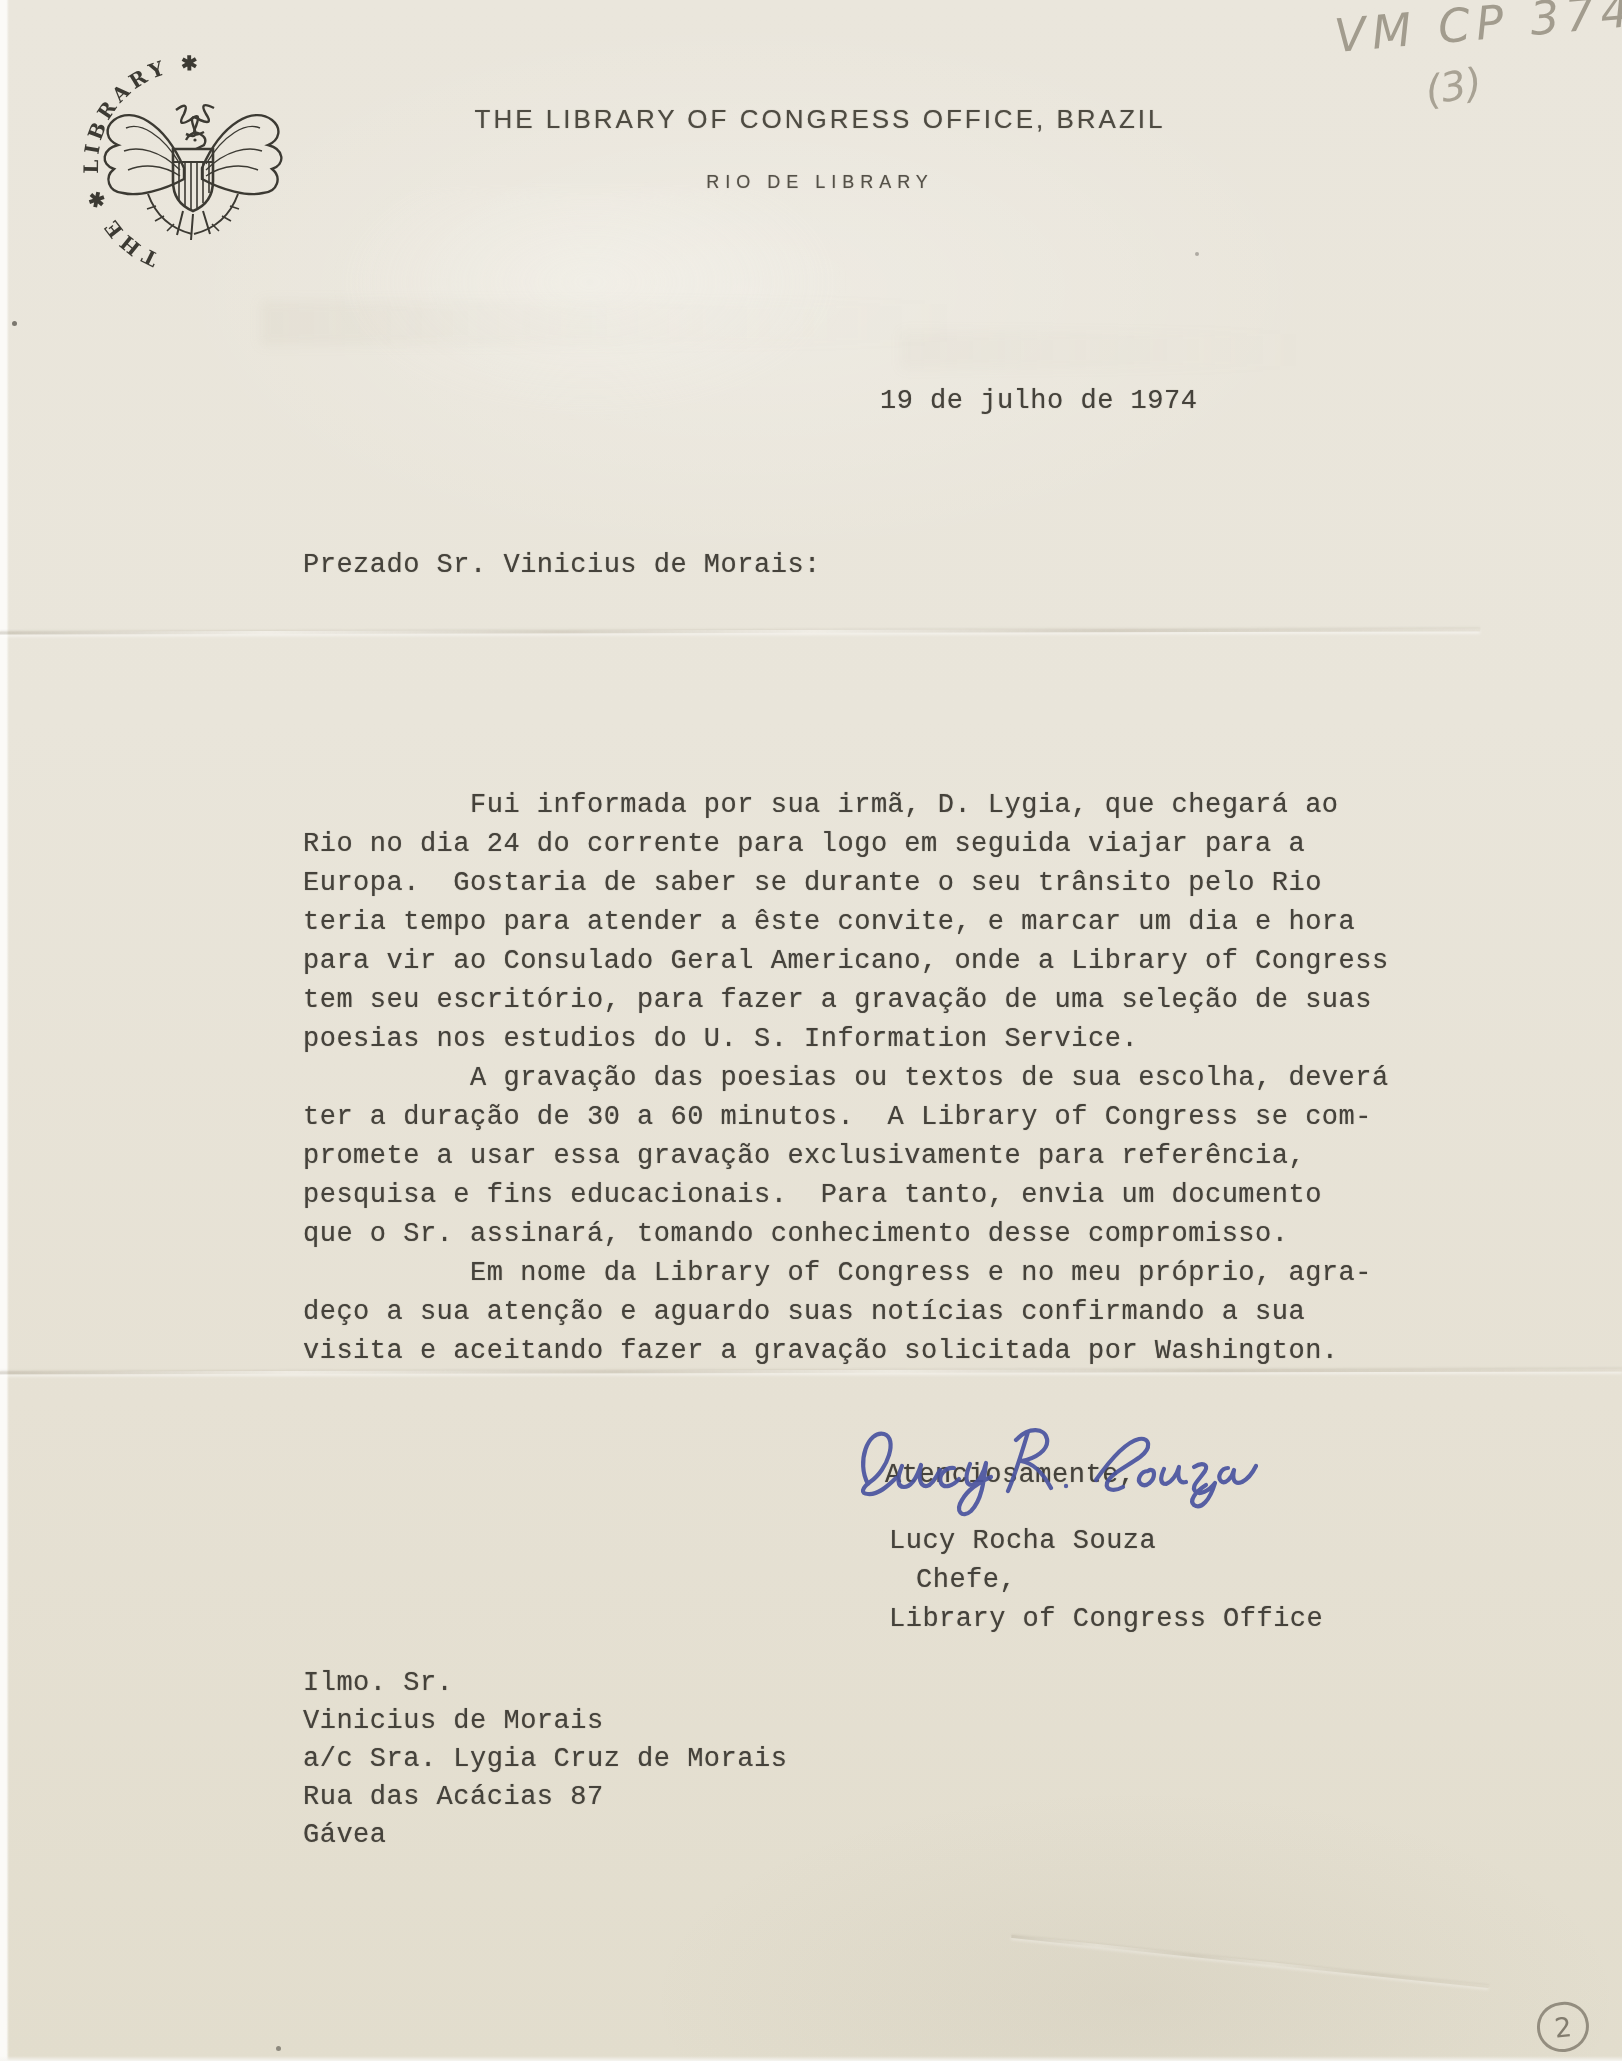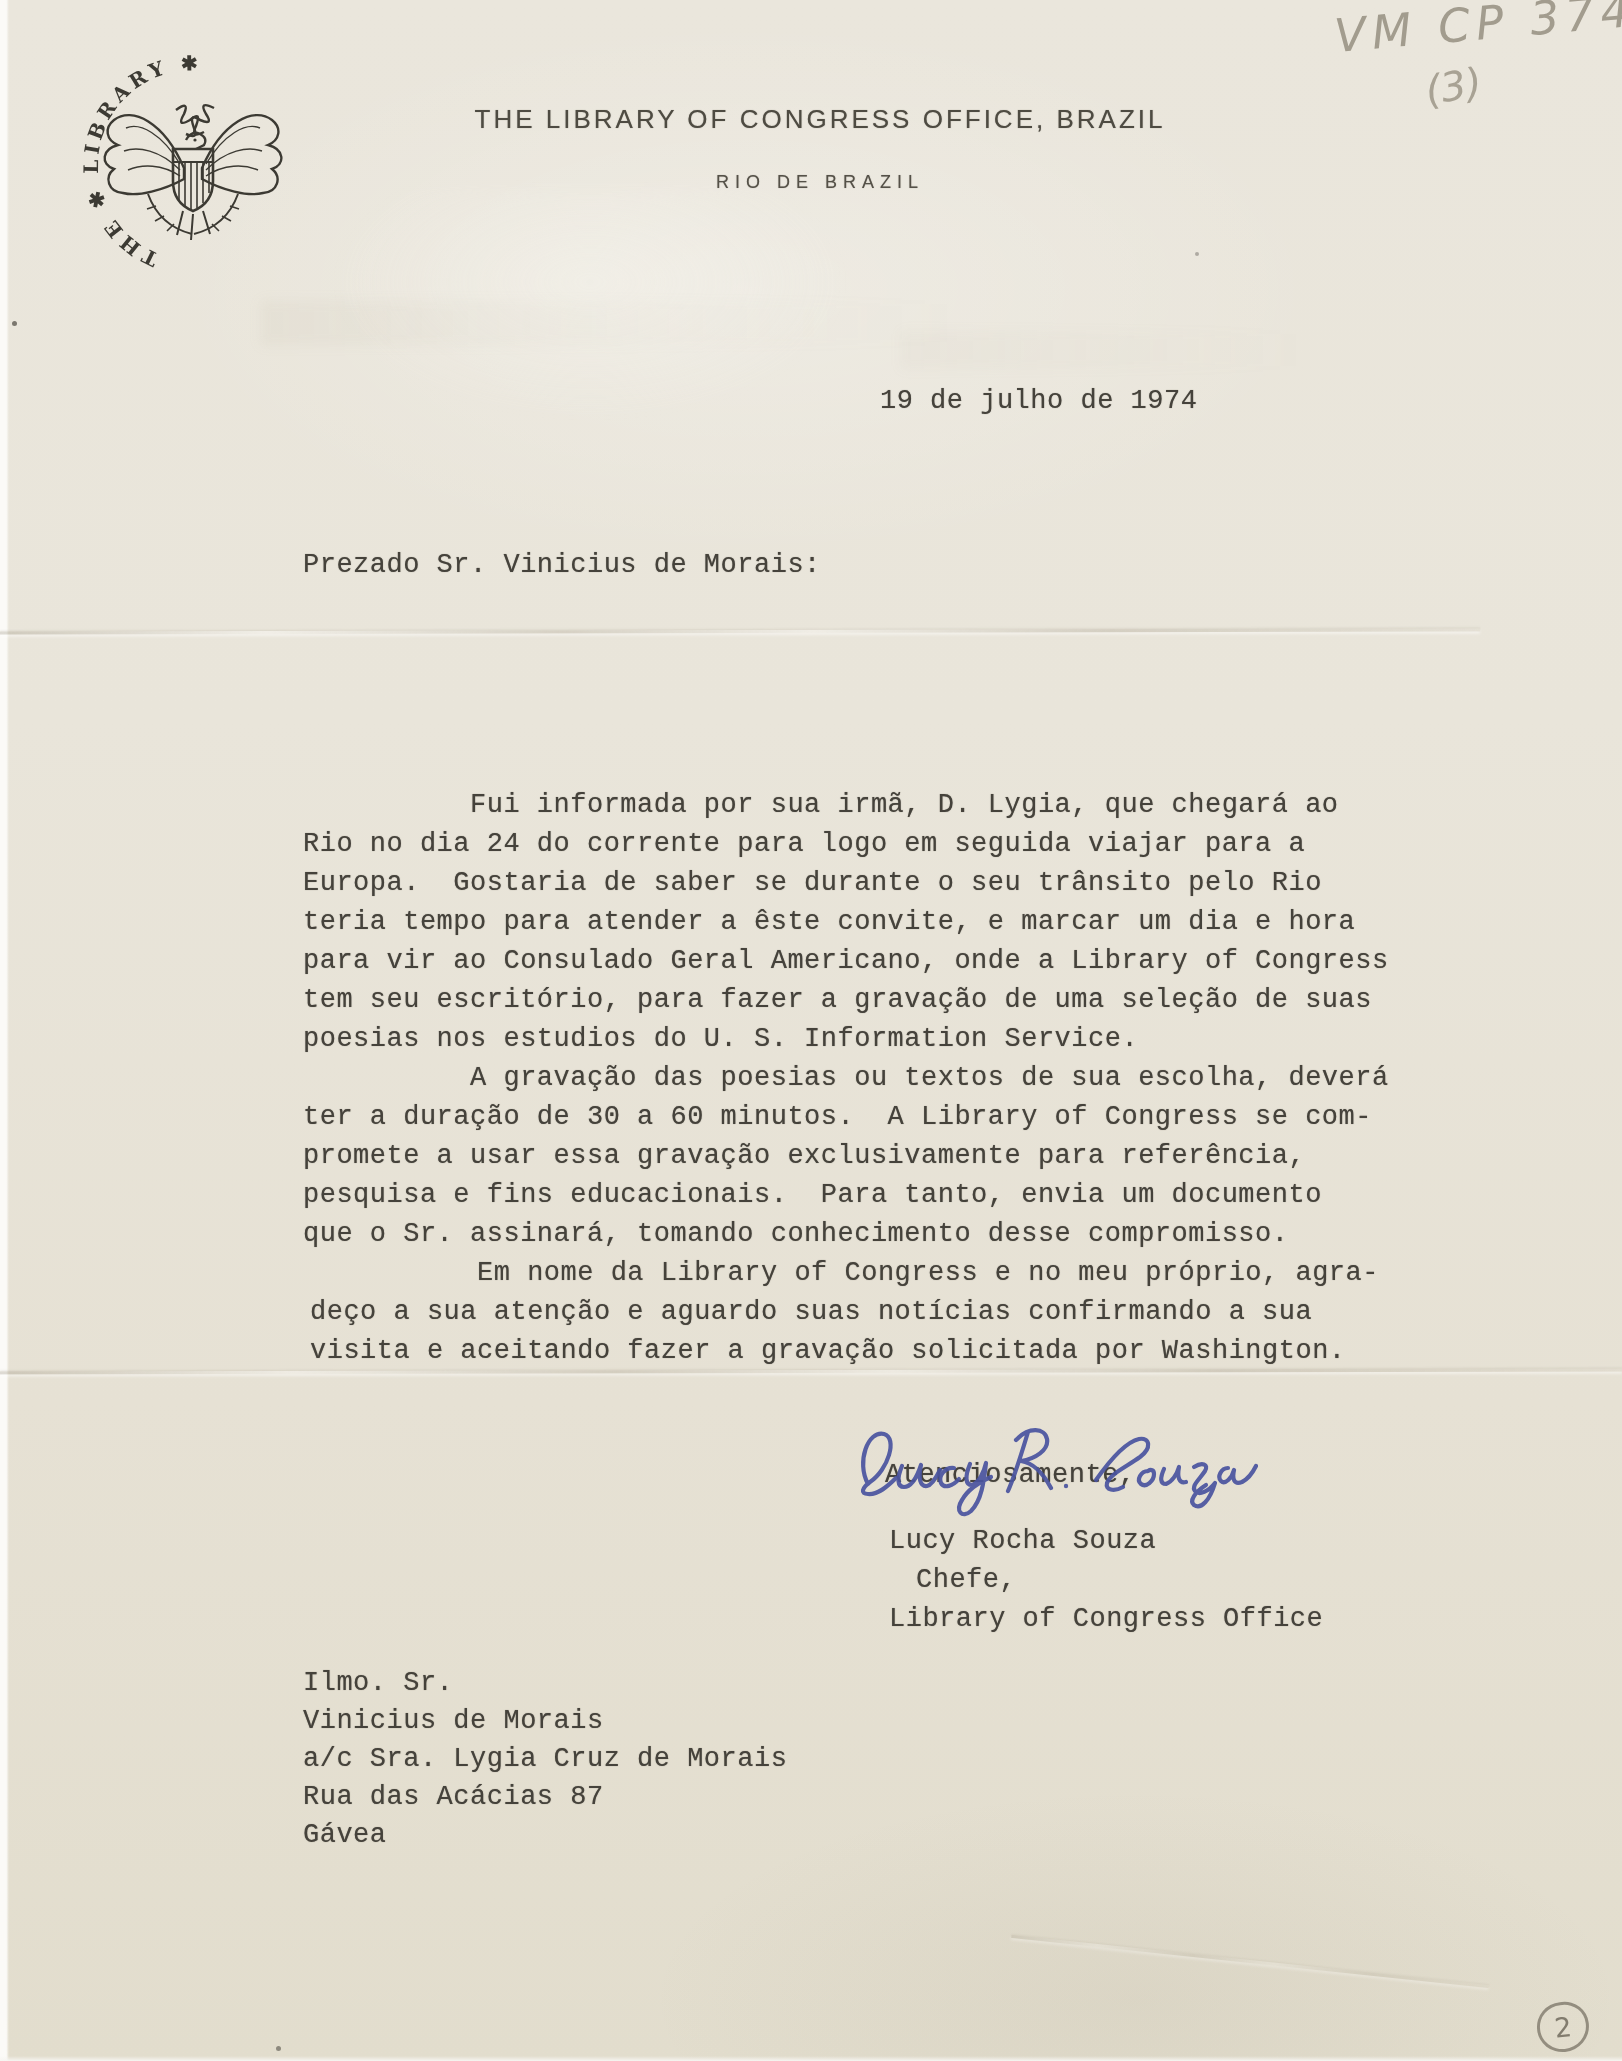--- a/index.html
+++ b/index.html
@@ -116,21 +116,21 @@
       <path d="M103,115 v38 M109,115 v44 M115,115 v47 M121,115 v45 M127,115 v40 M133,115 v30" stroke-width="1.6"></path>
 
       <path d="M107,163 l-6,24 M117,166 l-2,26 M127,163 l7,23" stroke-width="2"></path>
 
       <path d="M72,146 C80,168 96,181 116,186 M162,146 C154,168 138,181 118,186" stroke-width="2"></path>
       <path d="M80,158 l-9,3 M88,168 l-9,5 M98,176 l-7,7 M154,158 l9,3 M146,168 l9,5 M136,176 l7,7" stroke-width="1.6"></path>
     </g>
   </svg>
 
   <div class="header-org">THE LIBRARY OF CONGRESS OFFICE, BRAZIL</div>
-  <div class="header-city">RIO  DE  BRAZIL</div>
+  <div class="header-city">RIO  DE  LIBRARY</div>
 
   <svg style="position:absolute;left:1300px;top:0;" width="322" height="130" viewBox="0 0 322 130">
     <text x="36" y="52" transform="rotate(-5 36 52)" font-family="DejaVu Sans, sans-serif" font-style="italic" font-size="46" letter-spacing="6" fill="#a29c8e">VM CP 374</text>
     <text x="128" y="105" transform="rotate(-10 128 105)" font-family="DejaVu Sans, sans-serif" font-style="italic" font-size="40" fill="#a8a294">(3)</text>
   </svg>
 
   <div class="type" style="left:880px;top:382px;">19 de julho de 1974</div>
 
   <div class="type" style="left:303px;top:546px;">Prezado Sr. Vinicius de Morais:</div>
 
@@ -142,21 +142,21 @@
 para vir ao Consulado Geral Americano, onde a Library of Congress
 tem seu escritório, para fazer a gravação de uma seleção de suas
 poesias nos estudios do U. S. Information Service.</div>
 
   <div class="type" style="left:303px;top:1059px;">          A gravação das poesias ou textos de sua escolha, deverá
 ter a duração de 30 a 60 minutos.  A Library of Congress se com-
 promete a usar essa gravação exclusivamente para referência,
 pesquisa e fins educacionais.  Para tanto, envia um documento
 que o Sr. assinará, tomando conhecimento desse compromisso.</div>
 
-  <div class="type" style="left:303px;top:1254px;margin-left:7px;">          Em nome da Library of Congress e no meu próprio, agra-
+  <div class="type" style="left:303px;top:1254px;">          Em nome da Library of Congress e no meu próprio, agra-
 deço a sua atenção e aguardo suas notícias confirmando a sua
 visita e aceitando fazer a gravação solicitada por Washington.</div>
 
   <div class="type" style="left:885px;top:1456px;">Atenciosamente,</div>
 
   <svg style="position:absolute;left:838px;top:1418px;" width="420" height="110" viewBox="0 0 420 110">
     <g fill="none" stroke="#4a54a0" stroke-width="4.2" stroke-linecap="round" stroke-linejoin="round" opacity="0.92">
 
       <path d="M30,66 C18,44 30,12 46,16 C60,20 50,52 32,64 C24,70 22,76 30,76 C40,77 50,68 58,60"></path>
 

